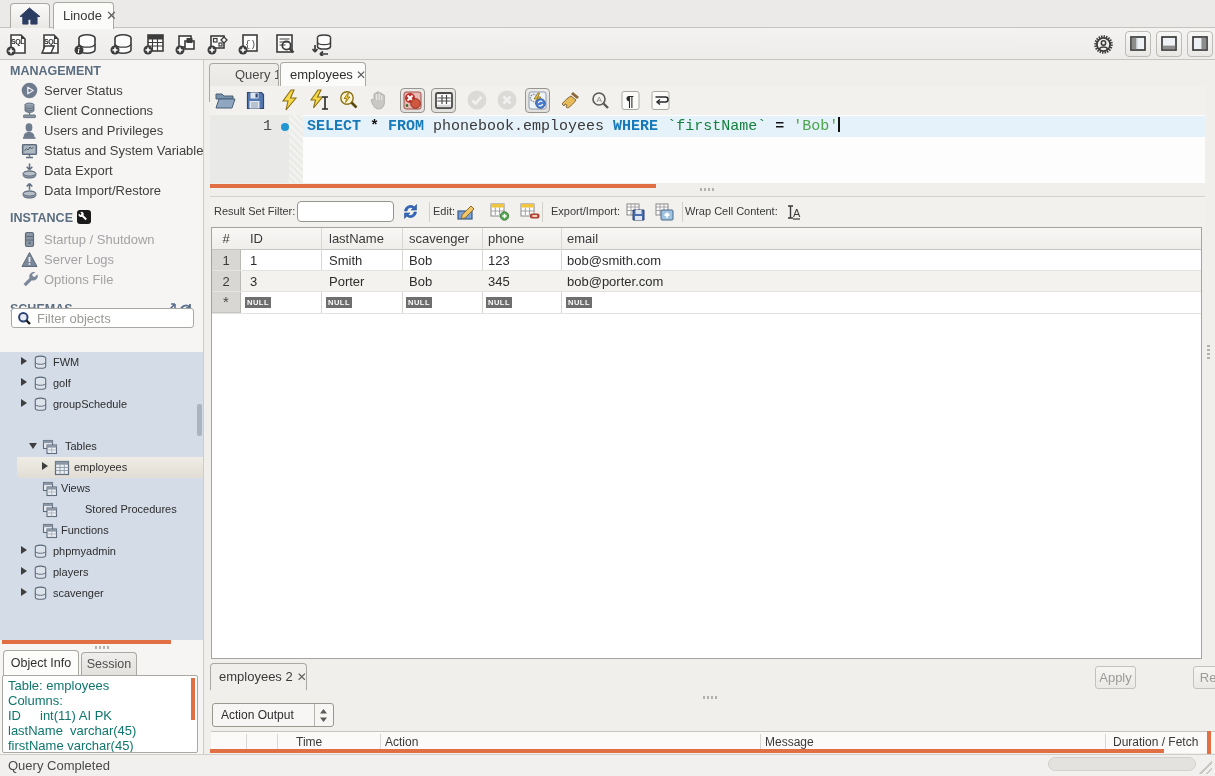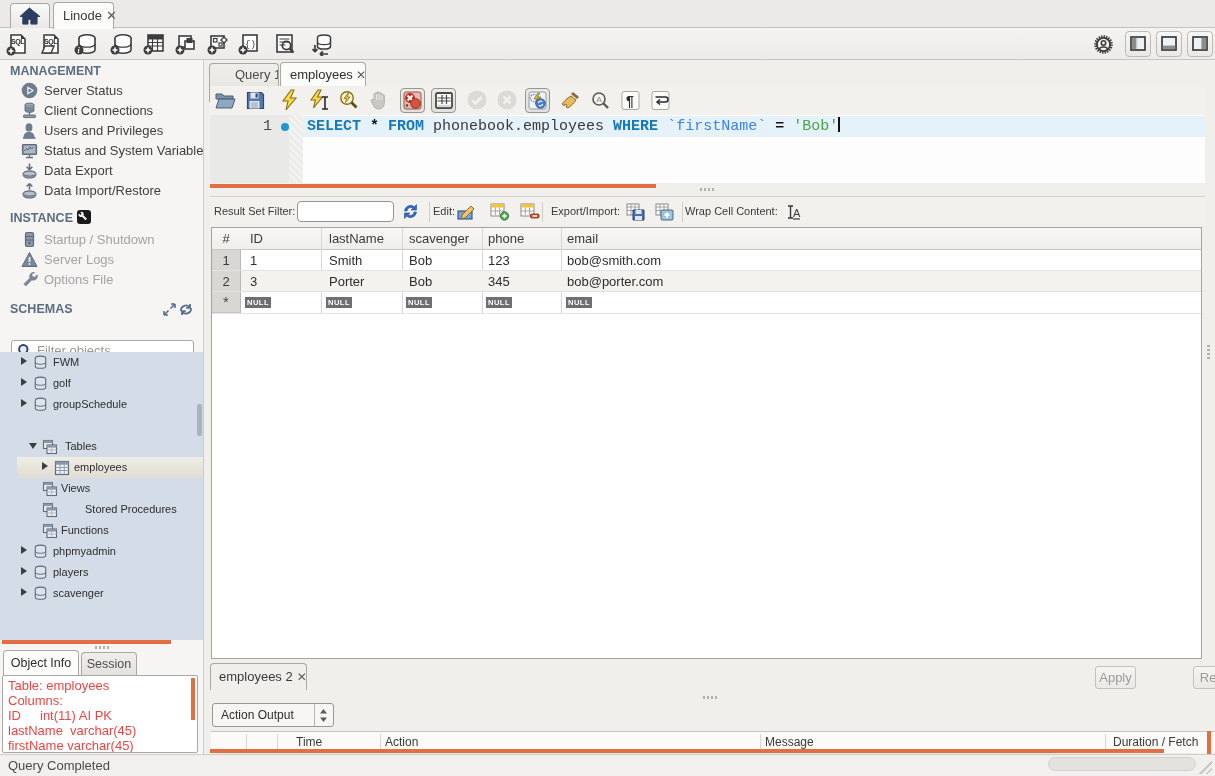--- a/index.html
+++ b/index.html
@@ -23,34 +23,34 @@
 .sic { position:absolute; left:21px; width:17px; height:17px; }
 
 #tree { position:absolute; left:0; top:292px; width:204px; height:288px; background:#d3dce7; }
 .trow { position:absolute; left:17px; width:244px; height:21px; line-height:21px; font-size:11px; color:#2d2d2d; }
 .tarrow { position:absolute; top:5px; width:0; height:0; }
 .ar-r { border-left:6px solid #3e3e3e; border-top:4.5px solid transparent; border-bottom:4.5px solid transparent; }
 .ar-d { border-top:6px solid #3e3e3e; border-left:4.5px solid transparent; border-right:4.5px solid transparent; top:7px; }
 .ticon { position:absolute; top:3px; }
 
 .btab { position:absolute; border:1px solid #a9a8a3; border-bottom:none; border-radius:4px 4px 0 0; font-size:12.5px; text-align:center; }
-#objinfo { position:absolute; left:2px; top:615px; width:196px; height:78px; background:#fff; border:1px solid #a9a8a3; border-radius:2px; font-size:13px; color:#ef4444; line-height:15px; padding:2px 0 0 5px; overflow:hidden; }
+#objinfo { position:absolute; left:2px; top:615px; width:196px; height:78px; background:#fff; border:1px solid #a9a8a3; border-radius:2px; font-size:13px; color:#0f766e; line-height:15px; padding:2px 0 0 5px; overflow:hidden; }
 
 #mainarea { position:absolute; left:210px; top:60px; width:995px; height:694px; }
 .qtab { position:absolute; border:1px solid #a9a8a3; border-bottom:none; border-radius:4px 4px 0 0; font-size:13px; white-space:nowrap; overflow:hidden; }
 #edtb { position:absolute; left:0; top:26px; width:995px; height:29px; background:#f2f1ee; }
 .fbtn { position:absolute; top:2px; width:25px; height:25px; border:1px solid #96958f; border-radius:4px; background:linear-gradient(#eceae7,#e2e0dc); }
 #editor { position:absolute; left:0; top:55px; width:995px; height:68px; background:#fdfdfd; }
 #gutter { position:absolute; left:0; top:0; width:79px; height:68px; background:#e9e9e7; }
 #fold { position:absolute; left:79px; top:0; width:14px; height:68px; background:repeating-linear-gradient(45deg,#f3f3f1 0 2.5px,#ebebe8 2.5px 5px); }
 #curline { position:absolute; left:93px; top:1px; width:902px; height:21px; background:#e6f2fa; }
 #sqltext { position:absolute; left:97px; top:1px; height:21px; line-height:21px; font-family:"Liberation Mono", monospace; font-size:15px; white-space:pre; }
 .kw { color:#1879b8; font-weight:bold; }
 .op { color:#111; font-weight:bold; }
-.bt { color:#3b82f6; }
+.bt { color:#15803d; }
 .str { color:#4aa54a; }
 .orange { background:#e26e44; position:absolute; }
 
 #restb { position:absolute; left:0; top:136px; width:995px; height:30px; background:#f2f1ee; border-top:1px solid #d2d1cd; font-size:11px; color:#3a3a3a; white-space:nowrap; }
 .rlabel { position:absolute; top:8px; }
 .rsep { position:absolute; top:5px; width:1px; height:20px; background:#d0cfca; }
 
 #grid { position:absolute; left:1px; top:167px; width:991px; height:432px; background:#fff; border:1px solid #a5a49f; }
 .gh { position:absolute; top:0; height:22px; line-height:22px; font-size:13px; color:#3a3a3a; }
 .gcell { position:absolute; height:21px; line-height:21px; font-size:13px; color:#2d2d2d; }
@@ -247,21 +247,21 @@
     </svg>
   <div class="sitem dis" style="top:212px">Options File</div>
 
   <div class="sechead" style="top:242px">SCHEMAS</div>
   <svg class="abs" style="left:163px;top:243px" width="13" height="13" viewBox="0 0 13 13">
       <path d="M7.5 5.5 L12 1 M12 1 h-4 M12 1 v4 M5.5 7.5 L1 12 M1 12 h4 M1 12 v-4" stroke="#5a6f8f" stroke-width="1.6" fill="none"></path>
     </svg>
   <svg class="abs" style="left:179px;top:243px" width="14" height="13" viewBox="0 0 14 13">
       <path d="M2 8 a5 5 0 0 1 9-3.5 M11 1 v3.8 h-3.8 M12 5 a5 5 0 0 1-9 3.5 M3 12 v-3.8 h3.8" fill="none" stroke="#5a6f8f" stroke-width="1.8"></path>
     </svg>
-  <div class="abs" style="left:11px;top:280px;width:183px;height:20px;background:#fff;border:1px solid #a9a8a3;border-radius:3px;">
+  <div class="abs" style="left:11px;top:248px;width:183px;height:20px;background:#fff;border:1px solid #a9a8a3;border-radius:3px;">
     <svg style="position:absolute;left:5px;top:2px" width="15" height="15" viewBox="0 0 15 15">
         <circle cx="6.3" cy="6.3" r="4.2" fill="#e8ecf2" stroke="#2d4373" stroke-width="2"></circle>
         <path d="M9.5 9.5 l3.5 3.5" stroke="#1a1a1a" stroke-width="2.4"></path>
       </svg>
     <span style="position:absolute;left:25px;top:2px;color:#9a9a96;font-size:13px;">Filter objects</span>
   </div>
   <div id="tree">
     <div class="trow" style="top:0">
         <span class="tarrow ar-r" style="left:4px"></span>
         <svg class="ticon" style="left:16px" width="15" height="15" viewBox="0 0 15 15">

